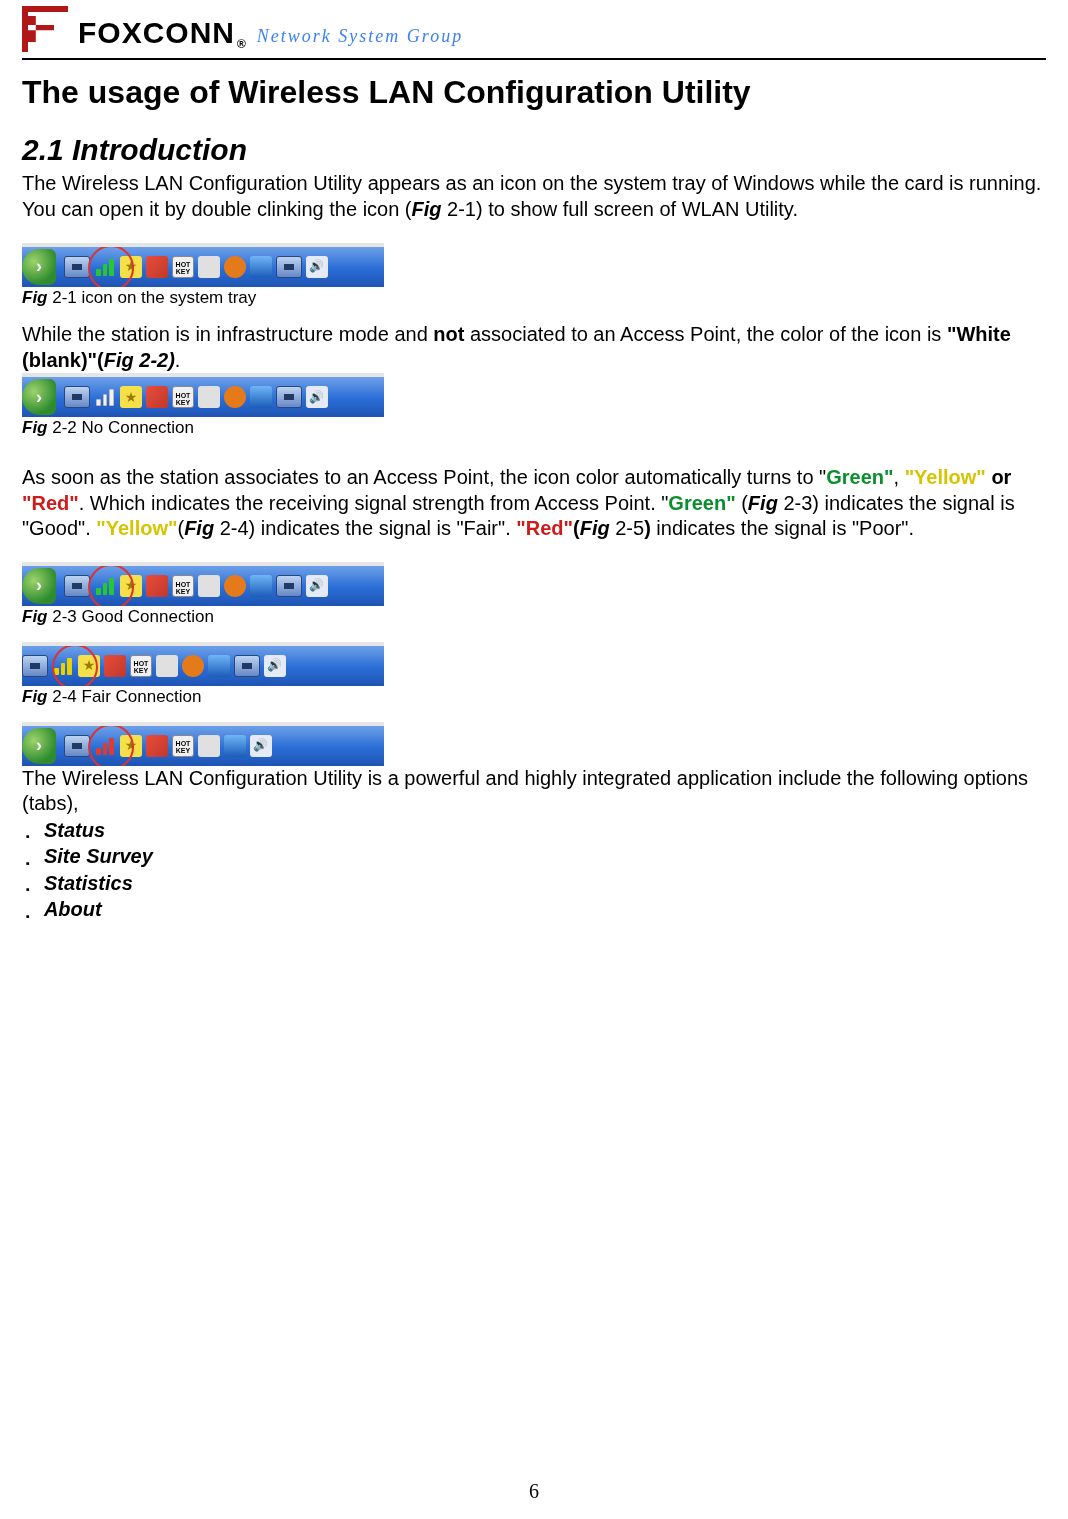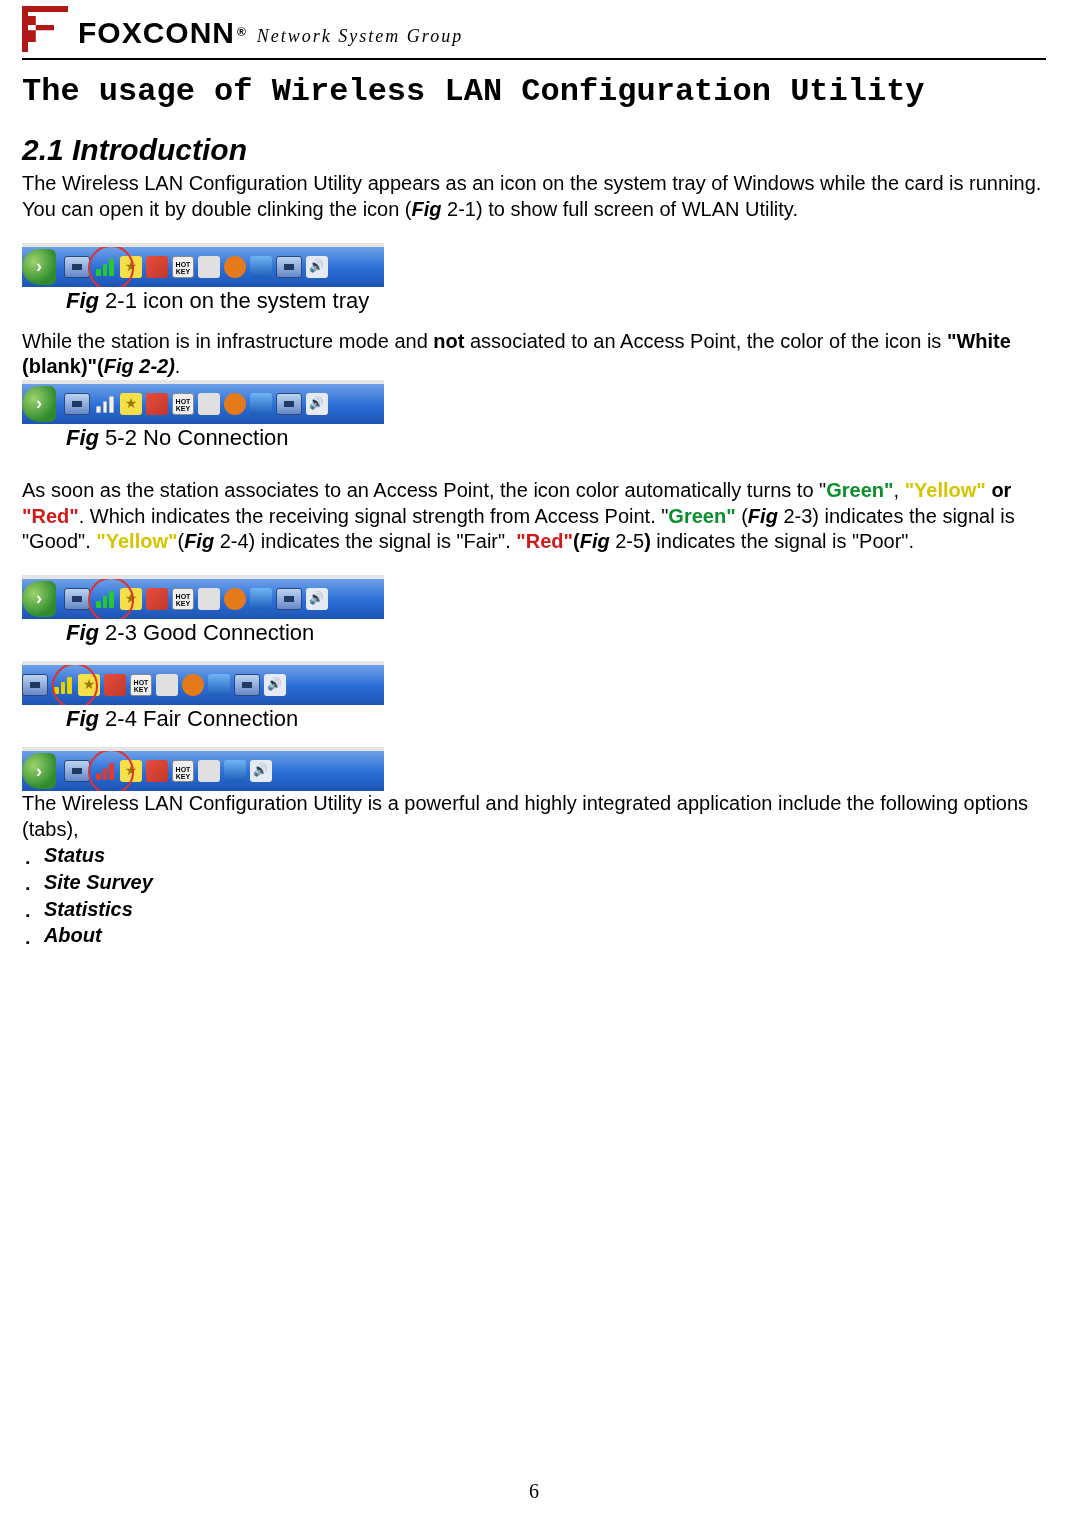--- a/index.html
+++ b/index.html
@@ -41,38 +41,38 @@
       background: #b01818;
       clip-path: polygon(0 0, 30% 0, 30% 100%, 0 100%, 0 55%, 100% 55%, 100% 35%, 0 35%);
     }
     .logo-text {
       font-family: "Arial Black", Arial, sans-serif;
       font-weight: 900;
       font-size: 30px;
       letter-spacing: 1px;
       color: #000;
       display: flex;
-      align-items: center;
+      align-items: flex-end;
     }
     .logo-text sup { font-size: 12px; margin-left: 2px; }
     .logo-sub {
       font-family: "Times New Roman", serif;
       font-style: italic;
       font-size: 18px;
-      color: #000000;
+      color: #3b82f6;
       letter-spacing: 2px;
       padding-bottom: 4px;
     }
     hr.top-rule {
       border: none;
       border-top: 2px solid #000;
       margin: 4px 0 12px 0;
     }
     h1.title {
-      font-family: Liberation Mono, monospace;
+      font-family: Liberation Sans, sans-serif;
       font-weight: 700;
       font-size: 32px;
       margin: 8px 0 18px 0;
     }
     h2.section {
       font-family: Arial, sans-serif;
       font-weight: 700;
       font-style: italic;
       font-size: 30px;
       margin: 2px 0 2px 0;
@@ -140,23 +140,22 @@
     .sigbars span:nth-child(2){height:12px;}
     .sigbars span:nth-child(3){height:17px;}
     .circle-mark {
       position: absolute;
       width: 46px; height: 46px;
       border: 2px solid #d33;
       border-radius: 50%;
       pointer-events: none;
     }
     .figcap {
-      font-size: 22px;
+      font-size: 17px;
       margin-bottom: 14px;
-      margin-left: 44px;
     }
     .figcap .bi { font-style: italic; font-weight:700;}
     .tabs-list {
       list-style: none;
       padding-left: 4px;
     }
     .tabs-list li {
       display: flex;
       align-items: flex-end;
       gap: 14px;
@@ -260,21 +259,21 @@
           <span></span>
           <span></span>
           <span></span>
         </div>
     <div class="tray-ic ic-fox"></div>
     <div class="tray-ic ic-blue"></div>
     <div class="tray-ic ic-monitor"></div>
     <div class="tray-ic ic-speaker"></div>
   </div>
 </div>
-<div class="figcap" style="margin-bottom:26px"><span class="bi">Fig</span><span> 5-2 No Connection</span></div>
+<div class="figcap" style="margin-bottom:26px"><span class="bi">Fig</span><span> 2-2 No Connection</span></div>
 
 <div class="para">
   <span>As soon as the station associates to an Access Point, the icon color automatically turns to "</span><span class="green">Green"</span><span>, </span><span class="yellow">"Yellow"</span><span class="b"> or </span><span class="red">"Red"</span><span>. Which indicates the receiving signal strength from Access Point. "</span><span class="green">Green"</span><span> (</span><span class="bi">Fig</span><span> 2-3) indicates the signal is "Good". </span><span class="yellow">"Yellow"</span><span>(</span><span class="bi">Fig</span><span> 2-4) indicates the signal is "Fair". </span><span class="red">"Red"</span><span class="b">(</span><span class="bi">Fig</span><span> 2-5</span><span class="b">) </span><span>indicates the signal is "Poor".</span>
 </div>
 
 <div class="tray-fig">
   <div class="tray-bg">
     <div class="start-cap">›</div>
     <div class="tray-ic ic-monitor"></div>
     <div class="sigbars sig-g">

